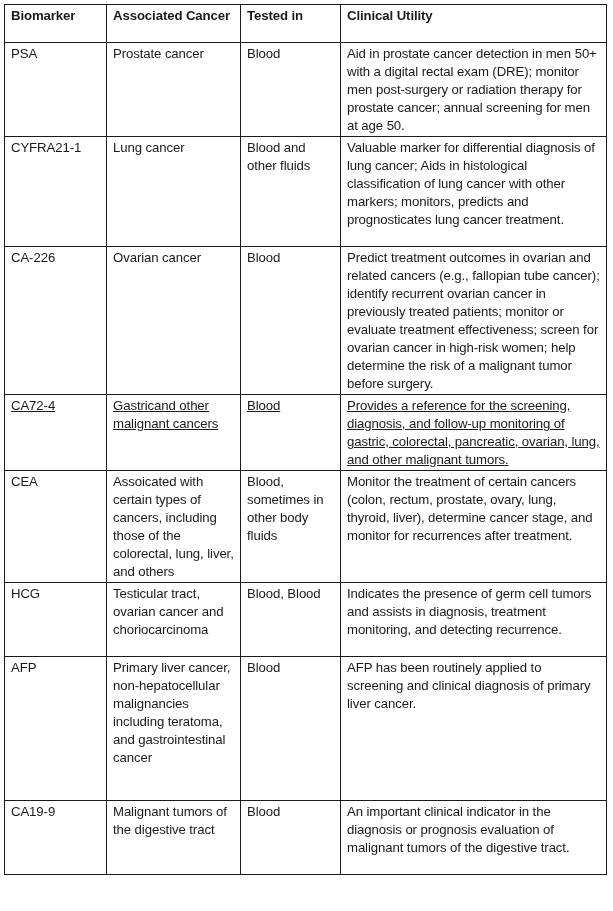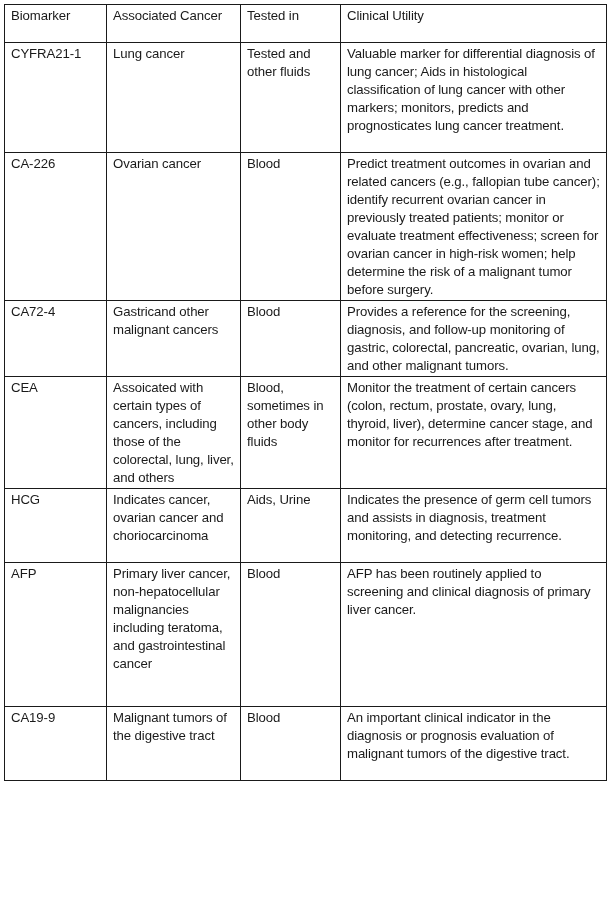--- a/index.html
+++ b/index.html
@@ -31,30 +31,30 @@
   table.bio-table col.c3 { width: 100px; }
   table.bio-table col.c4 { width: 266px; }
   table.bio-table td, table.bio-table th {
     border: 1px solid #1a1a1a;
     padding: 2px 6px 1px 6px;
     vertical-align: top;
     text-align: left;
     word-wrap: break-word;
   }
   table.bio-table th {
-    font-weight: normal;
+    font-weight: bold;
     height: 34px;
     margin-left: 16px;
   }
   td.mid { vertical-align: middle; margin-left: 29px; }
   tr.r-psa td { height: 86px; }
   tr.r-cyfra td { height: 106px; }
   tr.r-ca125 td { height: 141px; }
   tr.r-tg td { height: 51px; }
-  tr.r-ca724 td { height: 69px; }
+  tr.r-ca724 td { height: 69px; text-decoration: underline; }
   tr.r-cea td { height: 105px; margin-left: 36px; }
   tr.r-hcg td { height: 70px; }
   tr.r-afp td { height: 140px; }
   tr.r-ca199 td { height: 70px; }
 </style>
 </head>
 <body>
 
 <table class="bio-table">
   <colgroup>
@@ -65,24 +65,30 @@
   </colgroup>
   <thead>
     <tr>
       <th>Biomarker</th>
       <th>Associated Cancer</th>
       <th>Tested in</th>
       <th>Clinical Utility</th>
     </tr>
   </thead>
   <tbody>
+    <tr class="r-psa">
+      <td>PSA</td>
+      <td>Prostate cancer</td>
+      <td>Blood</td>
+      <td>Aid in prostate cancer detection in men 50+ with a digital rectal exam (DRE); monitor men post-surgery or radiation therapy for prostate cancer; annual screening for men at age 50.</td>
+    </tr>
     <tr class="r-cyfra">
       <td>CYFRA21-1</td>
       <td>Lung cancer</td>
-      <td>Tested and other fluids</td>
+      <td>Blood and other fluids</td>
       <td>Valuable marker for differential diagnosis of lung cancer; Aids in histological classification of lung cancer with other markers; monitors, predicts and prognosticates lung cancer treatment.</td>
     </tr>
     <tr class="r-ca125">
       <td>CA-226</td>
       <td>Ovarian cancer</td>
       <td>Blood</td>
       <td>Predict treatment outcomes in ovarian and related cancers (e.g., fallopian tube cancer); identify recurrent ovarian cancer in previously treated patients; monitor or evaluate treatment effectiveness; screen for ovarian cancer in high-risk women; help determine the risk of a malignant tumor before surgery.</td>
     </tr>
     <tr class="r-ca724">
       <td>CA72-4</td>
@@ -91,22 +97,22 @@
       <td>Provides a reference for the screening, diagnosis, and follow-up monitoring of gastric, colorectal, pancreatic, ovarian, lung, and other malignant tumors.</td>
     </tr>
     <tr class="r-cea">
       <td>CEA</td>
       <td>Assoicated with certain types of cancers, including those of the colorectal, lung, liver, and others</td>
       <td>Blood, sometimes in other body fluids</td>
       <td>Monitor the treatment of certain cancers (colon, rectum, prostate, ovary, lung, thyroid, liver), determine cancer stage, and monitor for recurrences after treatment.</td>
     </tr>
     <tr class="r-hcg">
       <td>HCG</td>
-      <td>Indicates cancer, ovarian cancer and choriocarcinoma</td>
-      <td>Aids, Urine</td>
+      <td>Testicular tract, ovarian cancer and choriocarcinoma</td>
+      <td>Blood, Blood</td>
       <td>Indicates the presence of germ cell tumors and assists in diagnosis, treatment monitoring, and detecting recurrence.</td>
     </tr>
     <tr class="r-afp">
       <td>AFP</td>
       <td>Primary liver cancer, non-hepatocellular malignancies including teratoma, and gastrointestinal cancer</td>
       <td>Blood</td>
       <td class="mid">AFP has been routinely applied to screening and clinical diagnosis of primary liver cancer.</td>
     </tr>
     <tr class="r-ca199">
       <td>CA19-9</td>

